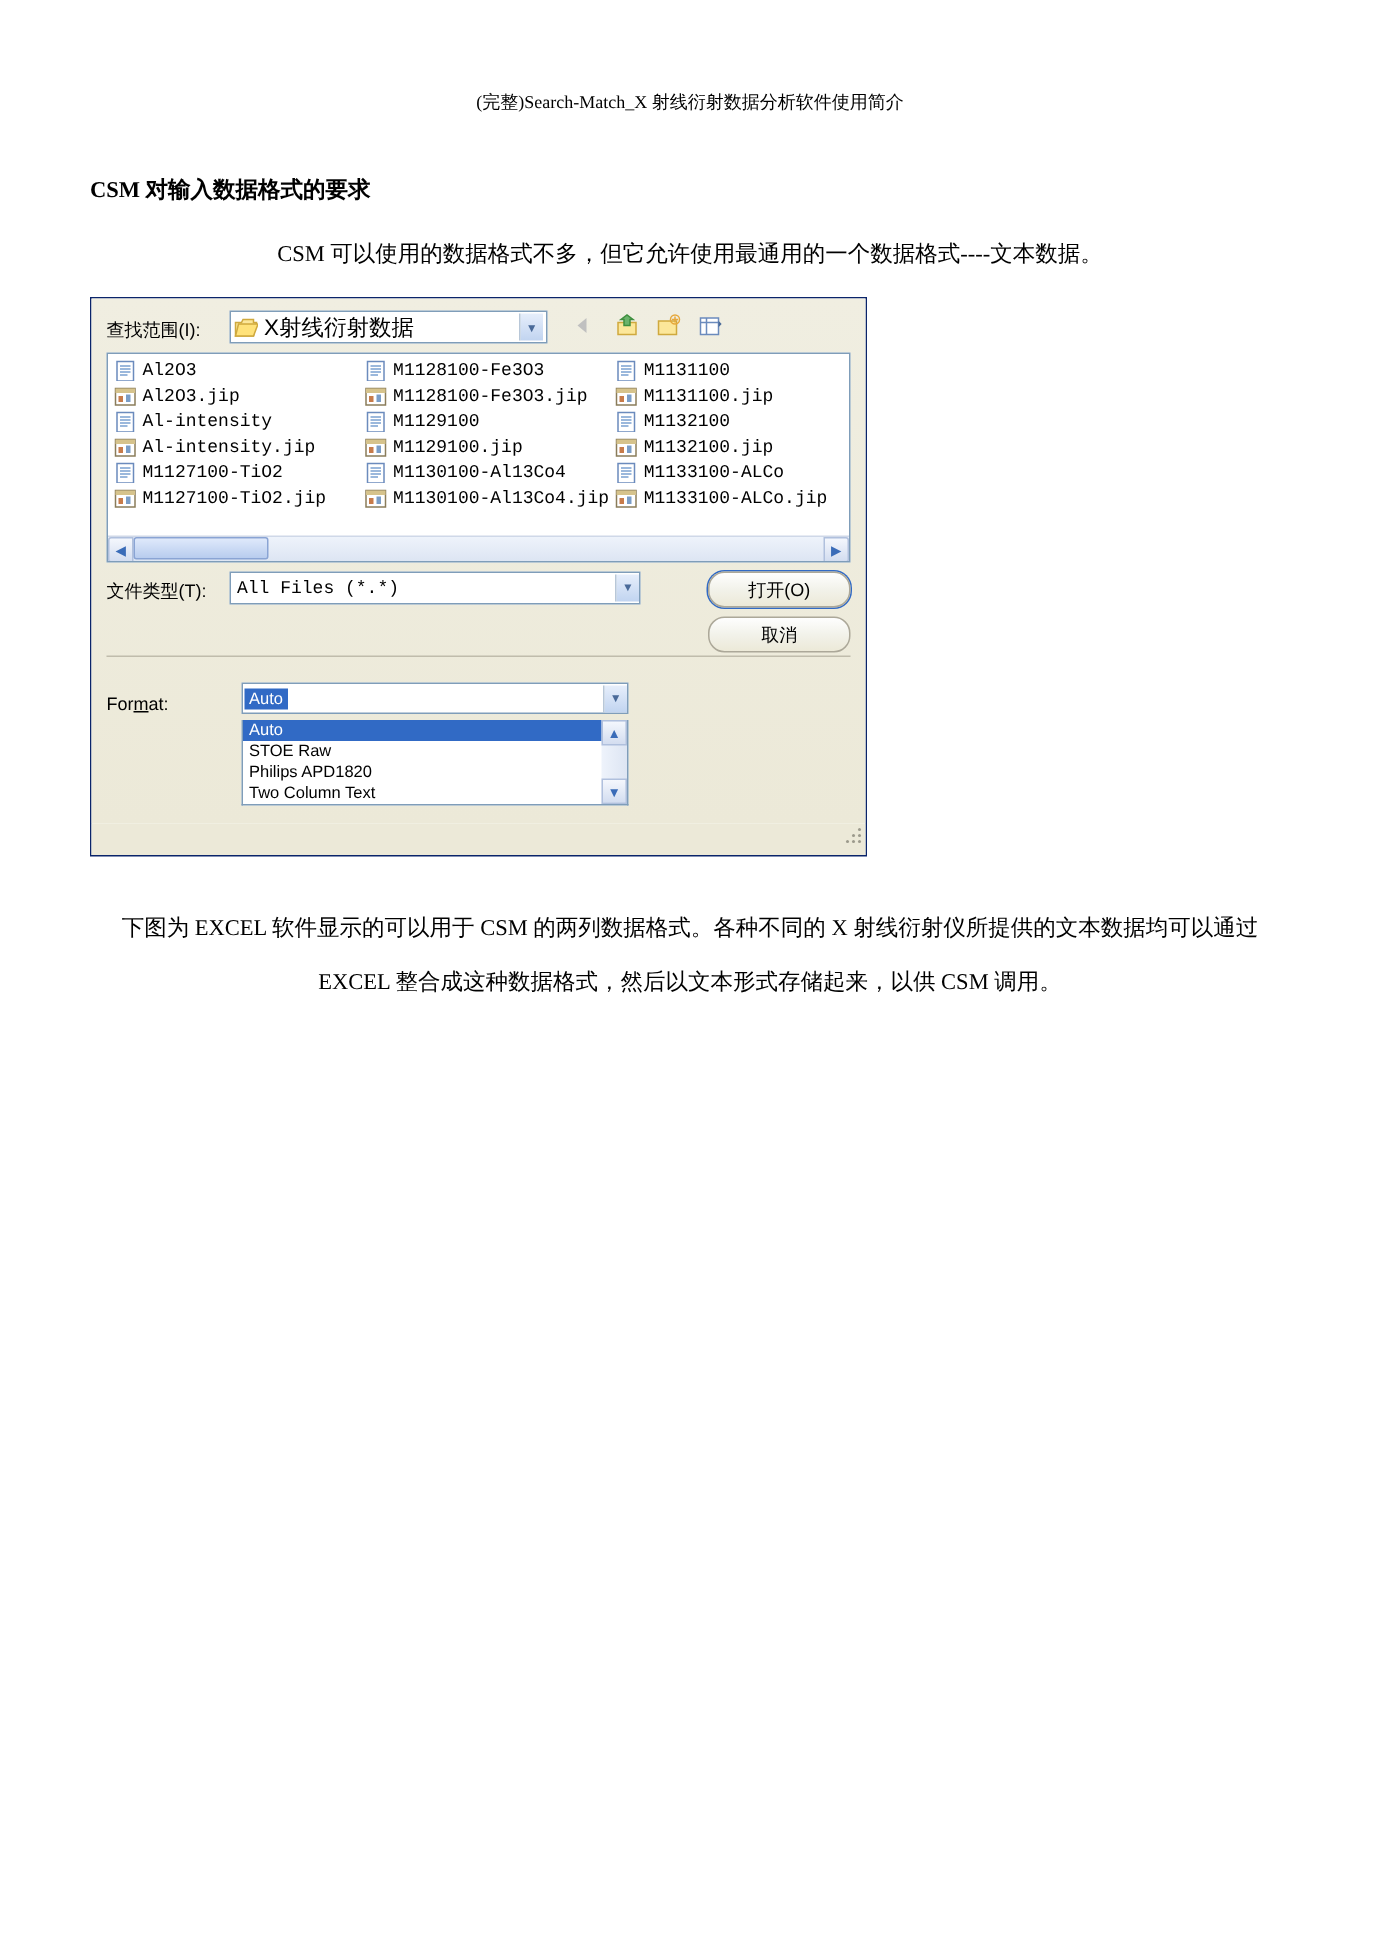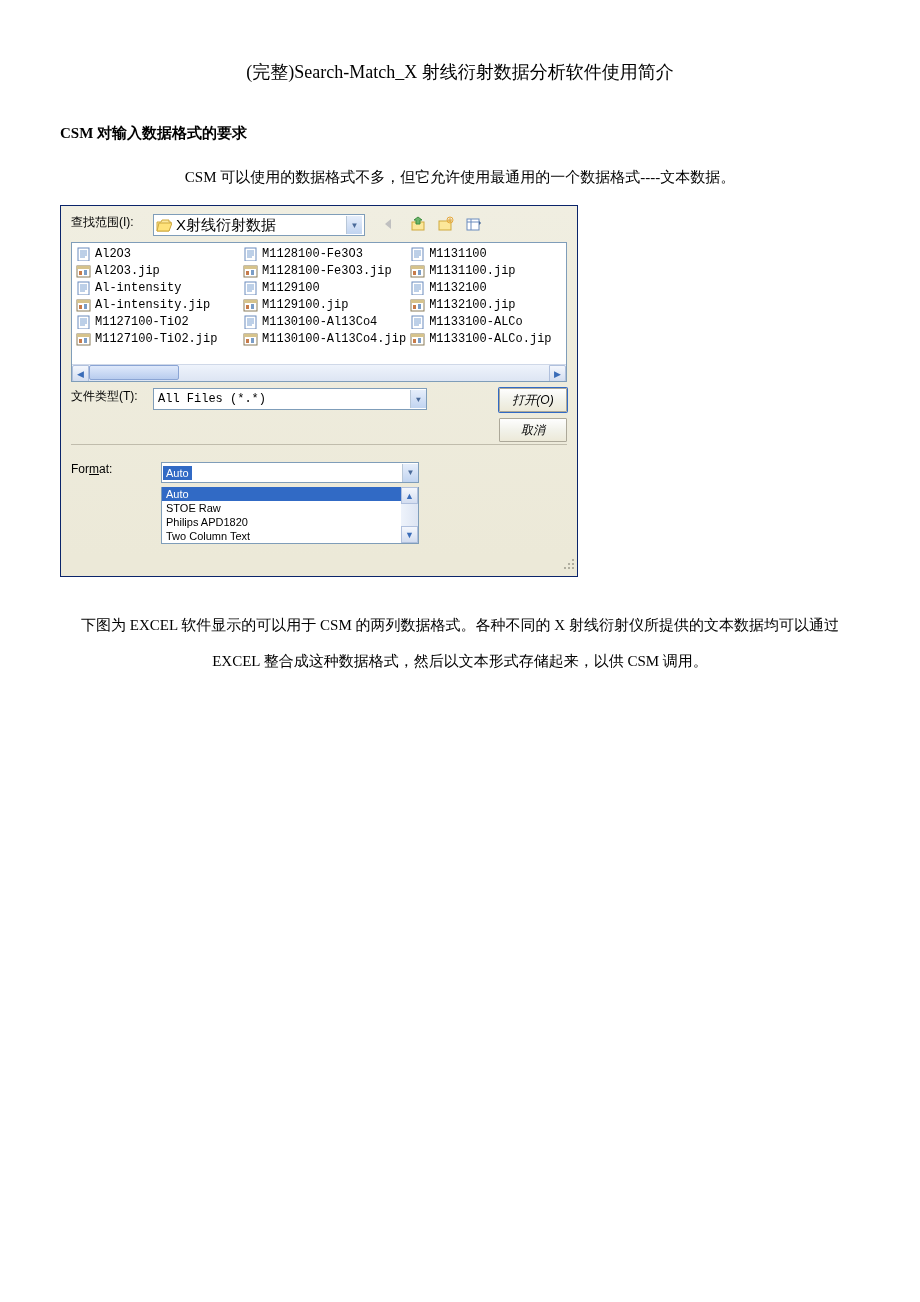--- a/index.html
+++ b/index.html
@@ -5,21 +5,21 @@
     * { box-sizing: border-box; margin: 0; padding: 0; }
     body {
       background: #fff;
       font-family: "SimSun", "宋体", serif;
       width: 920px;
       padding: 60px 60px 40px 60px;
       color: #000;
     }
     .doc-title {
       text-align: center;
-      font-size: 18px;
+      font-size: 12px;
       margin-bottom: 40px;
     }
     .section-heading {
       font-size: 15px;
       font-weight: bold;
       margin-bottom: 16px;
     }
     .body-paragraph {
       font-size: 15px;
       line-height: 2.4;
@@ -64,21 +64,21 @@
       color: #fff;
       font-size: 13px;
     }
     .tb-close { color: #fff; font-size: 13px; }
 
     .dialog-body {
       background: linear-gradient(to bottom, #f0eee1 0%, #ece9d8 100%);
       padding: 8px 10px 10px 10px;
     }
 
-    .row { display: flex; align-items: flex-start; margin-bottom: 4px; }
+    .row { display: flex; align-items: flex-end; margin-bottom: 4px; }
     .label { font-size: 12px; width: 82px; }
 
     .folder-combo {
       display: flex; align-items: center;
       border: 1px solid #7f9db9;
       background: #fff;
       height: 22px;
       width: 212px;
       padding: 0 2px;
     }
@@ -173,29 +173,28 @@
       font-size: 12px;
       font-family: "Courier New", monospace;
     }
     .sel-text { flex: 1; padding: 0 4px; }
 
     .action-buttons {
       display: flex; flex-direction: column; gap: 6px;
       margin-left: 30px;
     }
     .btn {
-      width: 68px; height: 24px;
+      width: 95px; height: 24px;
       border: 1px solid #aca899;
-      border-radius: 1px;
+      border-radius: 11px;
       background: linear-gradient(to bottom, #fefefe 0%, #f2f2ea 50%, #ece9d8 100%);
       font-size: 12px;
       text-align: center;
       line-height: 22px;
       cursor: pointer;
-      font-style: italic;
     }
     .btn-default { box-shadow: 0 0 0 1px #316ac5; }
 
     .form-row-wrap { display: flex; align-items: flex-start; }
     .form-left { flex: 1; }
 
     .fmt-section {
       border-top: 1px solid #c0bcac;
       margin-top: 2px;
       padding-top: 17px;

